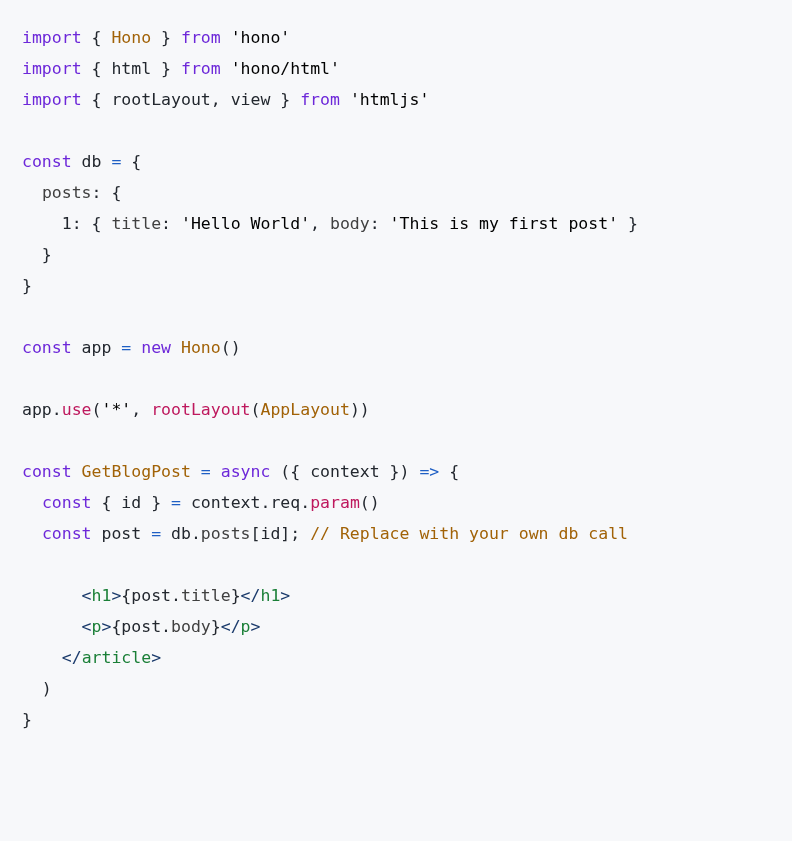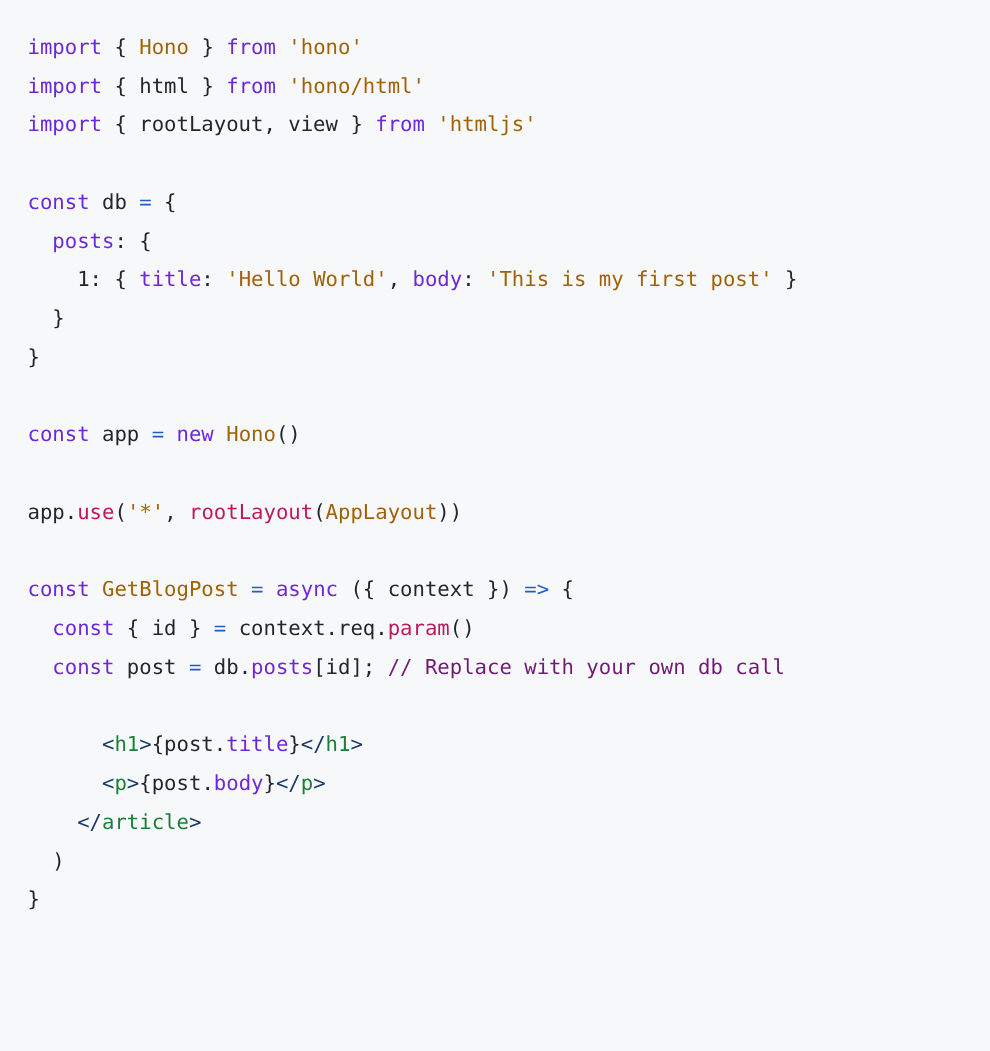--- a/index.html
+++ b/index.html
@@ -21,25 +21,25 @@
     height: 31px;
     line-height: 31px;
     font-size: 16.5px;
     white-space: pre;
     letter-spacing: 0px;
   }
   .tok { white-space: pre; }
   
   .t-keyword   { color: #6d28d9; }
   .t-type      { color: #a16207; }
-  .t-string    { color: #a16207; }
+  .t-string    { color: #000000; }
   .t-plain     { color: #22272e; }
-  .t-prop      { color: #6d28d9; }
+  .t-prop      { color: #404040; }
   .t-func      { color: #be185d; }
-  .t-comment   { color: #701a75; }
+  .t-comment   { color: #a16207; }
   .t-tag       { color: #1a7f37; }
   .t-punct     { color: #22272e; }
   .t-operator  { color: #1f5fc4; }
   .t-bracket   { color: #1a3a6b; }
 </style>
 </head>
 <body>
 
 <div id="code-block">
     <div class="code-line"><span class="tok t-keyword">import</span><span class="tok t-punct"> { </span><span class="tok t-type">Hono</span><span class="tok t-punct"> } </span><span class="tok t-keyword">from</span><span class="tok t-plain"> </span><span class="tok t-string">'hono'</span></div>

